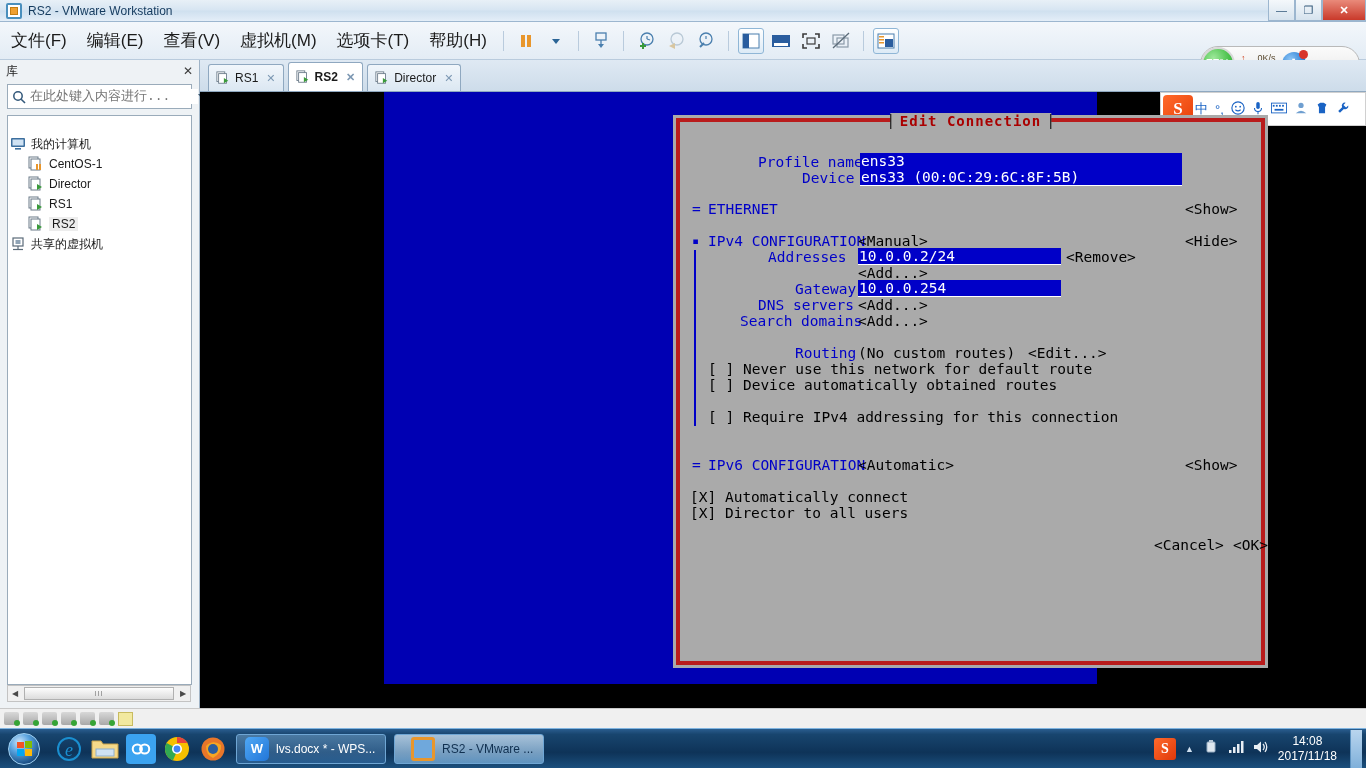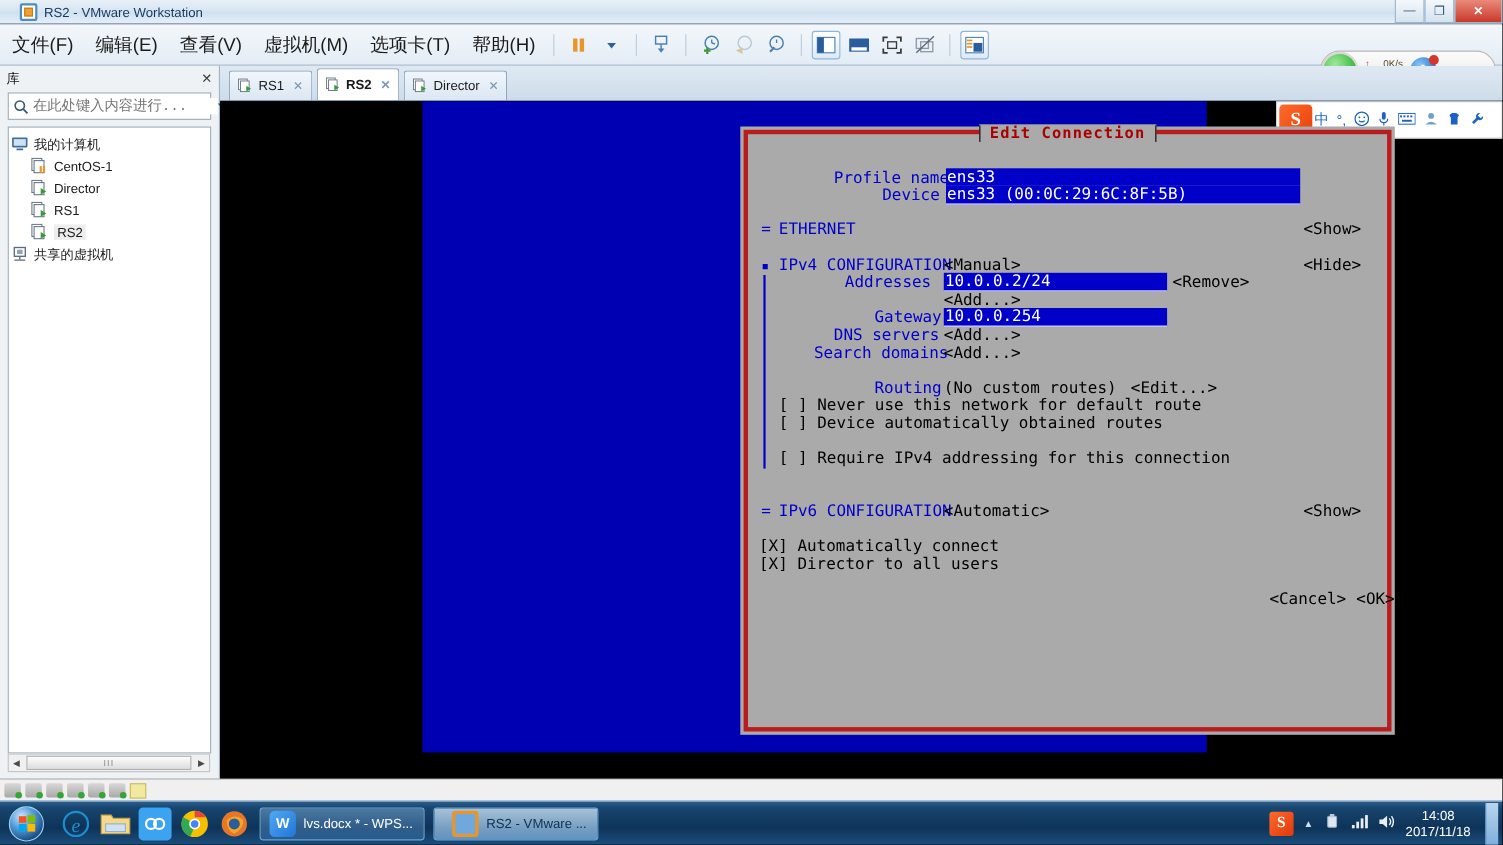--- a/index.html
+++ b/index.html
@@ -8,21 +8,21 @@
     font-family: "Liberation Sans", sans-serif;
     background: #000;
   }
   #root { position: relative; width: 1366px; height: 768px; }
 
   
   .titlebar {
     position: absolute; left: 0; top: 0; width: 1366px; height: 22px;
     background: linear-gradient(to bottom, #e8f0f7 0%, #d7e5f2 48%, #cfe0ef 52%, #e4eef8 100%);
     border-bottom: 1px solid #9cb6cf;
-    display: flex; align-items: center; padding-left: 12px;
+    display: flex; align-items: center;
   }
   .tb-appicon {
     width: 16px; height: 16px; margin-left: 6px; margin-right: 6px;
     border: 2px solid #4a8fbd; border-radius: 2px; background: #fff;
     position: relative;
   }
   .tb-appicon::after {
     content: ""; position: absolute; left: 2px; top: 2px; right: 2px; bottom: 2px;
     background: #f0a030; border: 1px solid #c47d12;
   }
@@ -87,21 +87,21 @@
     margin: 2px 7px 6px 7px; height: 25px; background: #fff;
     border: 1px solid #9aabba; display: flex; align-items: center; padding: 0 4px;
   }
   .lib-search .mag { width: 14px; height: 14px; position: relative; margin-right: 4px; }
   .lib-search input {
     flex: 1; border: none; outline: none; font-size: 13px; color: #9a9a9a;
     font-family: Liberation Mono, monospace;
   }
   .caret-dn { width: 0; height: 0; border-left: 4px solid transparent; border-right: 4px solid transparent; border-top: 5px solid #37526b; }
   .lib-tree {
-    margin: 0 7px; height: 570px; background: #fff; border: 1px solid #9aabba; padding: 5px 2px;
+    margin: 0 7px; height: 570px; background: #fff; border: 1px solid #9aabba; padding: 18px 2px;
   }
   .tree-row { display: flex; align-items: center; height: 20px; font-size: 12px; color: #1a1a1a; }
   .tree-row.indent { padding-left: 18px; }
   .tree-row .vmico { width: 16px; height: 16px; margin-right: 5px; position: relative; flex: 0 0 16px; }
   .sel-label { background: #ededed; padding: 0 3px; }
   .lib-hscroll {
     position: absolute; left: 7px; bottom: 6px; width: 184px; height: 17px;
     background: #f0f0f0; border: 1px solid #c3c3c3; display: flex; align-items: center; justify-content: space-between;
   }
   .hs-arrow { width: 14px; text-align: center; font-size: 8px; color: #4a4a4a; }

